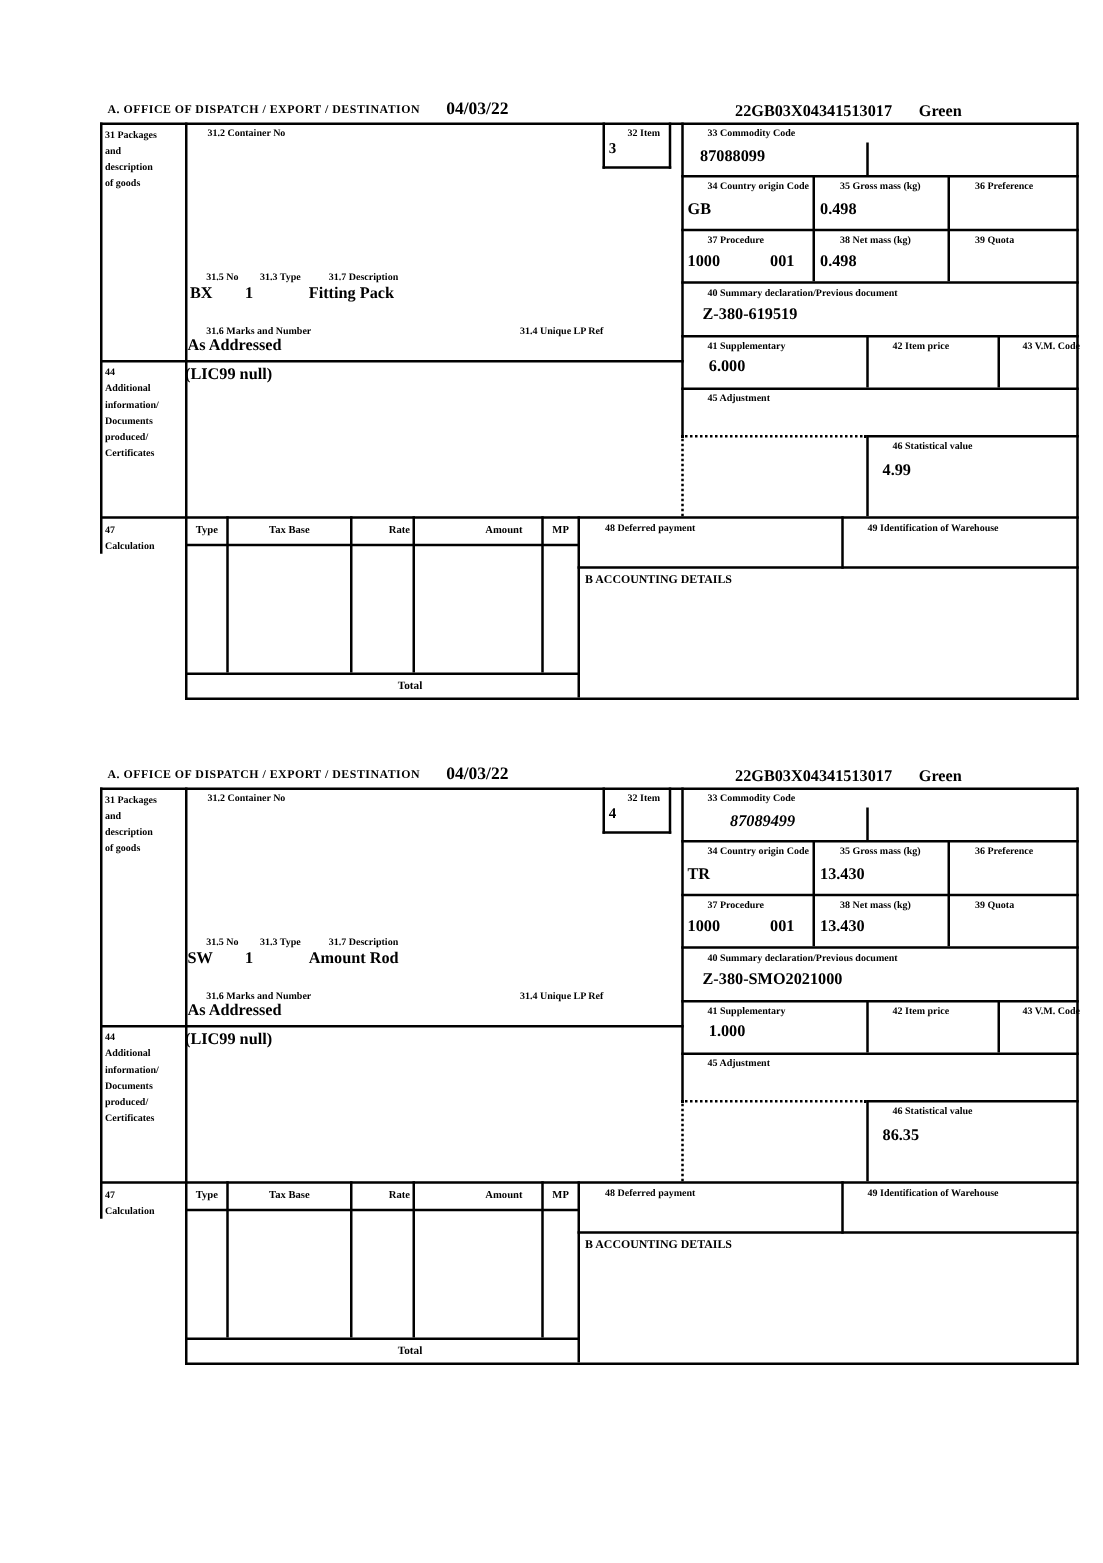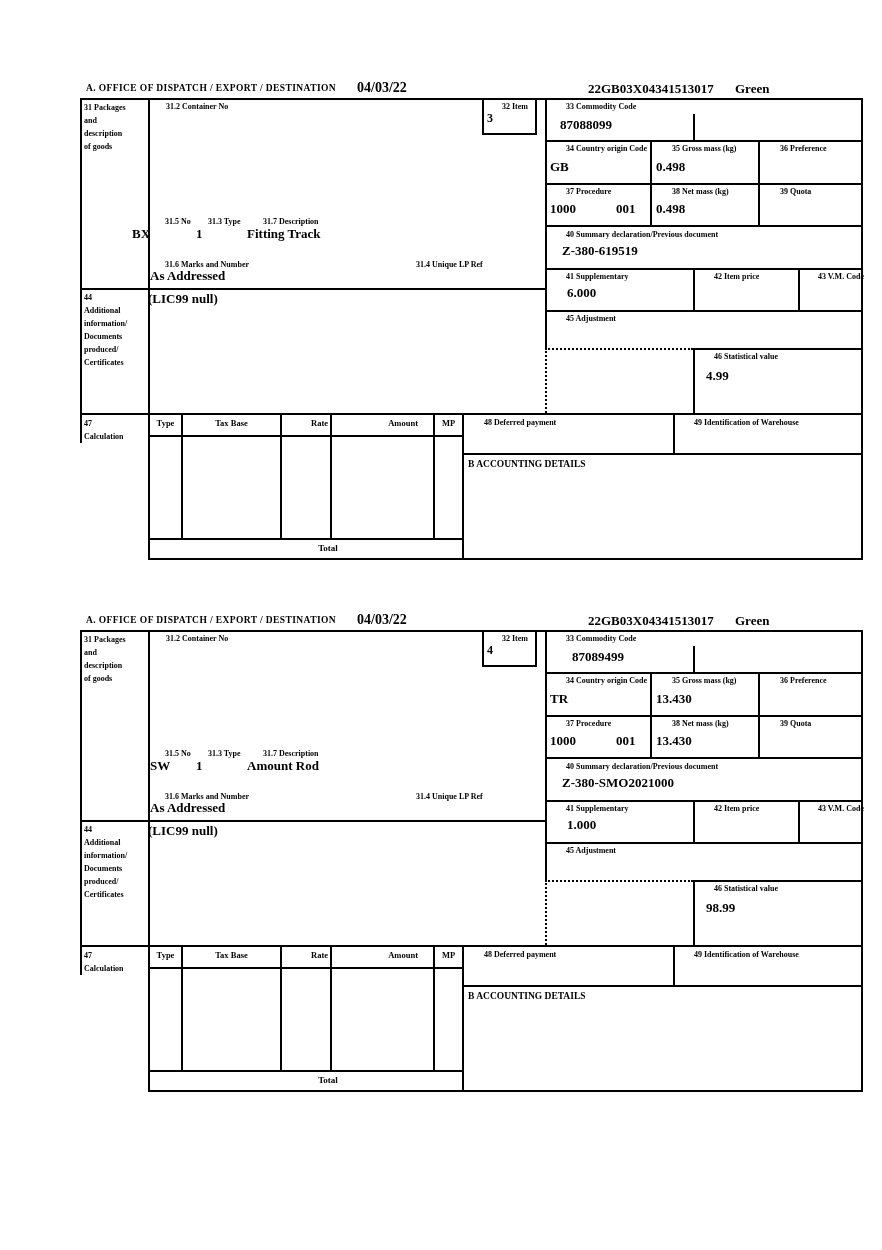--- a/index.html
+++ b/index.html
@@ -84,23 +84,23 @@
     <div>Calculation</div>
   </div>
 
   <div class="lbl" style="left:70px;top:22px;">31.2 Container No</div>
   <div class="lbl" style="left:406px;top:22px;">32 Item</div>
   <div class="val" style="left:407px;top:31px;font-size:12px;">3</div>
 
   <div class="lbl" style="left:69px;top:137px;">31.5 No</div>
   <div class="lbl" style="left:112px;top:137px;">31.3 Type</div>
   <div class="lbl" style="left:167px;top:137px;">31.7 Description</div>
-  <div class="val" style="left:52px;top:146px;">BX</div>
+  <div class="val" style="left:72px;top:146px;">BX</div>
   <div class="val" style="left:116px;top:146px;">1</div>
-  <div class="val" style="left:167px;top:146px;">Fitting Track</div>
+  <div class="val" style="left:167px;top:146px;">Fitting Pack</div>
 
   <div class="lbl" style="left:69px;top:180px;">31.6 Marks and Number</div>
   <div class="lbl" style="left:320px;top:180px;">31.4 Unique LP Ref</div>
   <div class="val" style="left:70px;top:188px;">As Addressed</div>
 
   <div class="val" style="left:68px;top:211px;">(LIC99 null)</div>
 
   <div class="lbl" style="left:470px;top:22px;">33 Commodity Code</div>
   <div class="val" style="left:480px;top:37px;">87088099</div>
 
@@ -212,21 +212,21 @@
   <div class="val" style="left:116px;top:146px;">1</div>
   <div class="val" style="left:167px;top:146px;">Amount Rod</div>
 
   <div class="lbl" style="left:69px;top:180px;">31.6 Marks and Number</div>
   <div class="lbl" style="left:320px;top:180px;">31.4 Unique LP Ref</div>
   <div class="val" style="left:70px;top:188px;">As Addressed</div>
 
   <div class="val" style="left:68px;top:211px;">(LIC99 null)</div>
 
   <div class="lbl" style="left:470px;top:22px;">33 Commodity Code</div>
-  <div class="val" style="left:492px;top:37px;">87089499</div>
+  <div class="val" style="left:504px;top:37px;font-style:italic;">87089499</div>
 
   <div class="lbl" style="left:470px;top:64px;">34 Country origin Code</div>
   <div class="val" style="left:470px;top:79px;">TR</div>
   <div class="lbl" style="left:576px;top:64px;">35 Gross mass (kg)</div>
   <div class="val" style="left:576px;top:79px;">13.430</div>
   <div class="lbl" style="left:684px;top:64px;">36 Preference</div>
 
   <div class="lbl" style="left:470px;top:107px;">37 Procedure</div>
   <div class="val" style="left:470px;top:121px;">1000</div>
   <div class="val" style="left:536px;top:121px;">001</div>
@@ -238,21 +238,21 @@
   <div class="val" style="left:482px;top:163px;">Z-380-SMO2021000</div>
 
   <div class="lbl" style="left:470px;top:192px;">41 Supplementary</div>
   <div class="val" style="left:487px;top:205px;">1.000</div>
   <div class="lbl" style="left:618px;top:192px;">42 Item price</div>
   <div class="lbl" style="left:722px;top:192px;">43 V.M. Code</div>
 
   <div class="lbl" style="left:470px;top:234px;">45 Adjustment</div>
 
   <div class="lbl" style="left:618px;top:272px;">46 Statistical value</div>
-  <div class="val" style="left:626px;top:288px;">98.99</div>
+  <div class="val" style="left:626px;top:288px;">86.35</div>
 
   <div class="cth" style="left:68px;width:35px;text-align:center;">Type</div>
   <div class="cth" style="left:101px;width:101px;text-align:center;">Tax Base</div>
   <div class="cth" style="left:200px;width:48px;text-align:right;">Rate</div>
   <div class="cth" style="left:250px;width:88px;text-align:right;">Amount</div>
   <div class="cth" style="left:353px;width:31px;text-align:center;">MP</div>
 
   <div class="lbl" style="left:388px;top:338px;">48 Deferred payment</div>
   <div class="lbl" style="left:598px;top:338px;">49 Identification of Warehouse</div>
   <div class="acct" style="left:388px;top:379px;">B ACCOUNTING DETAILS</div>

